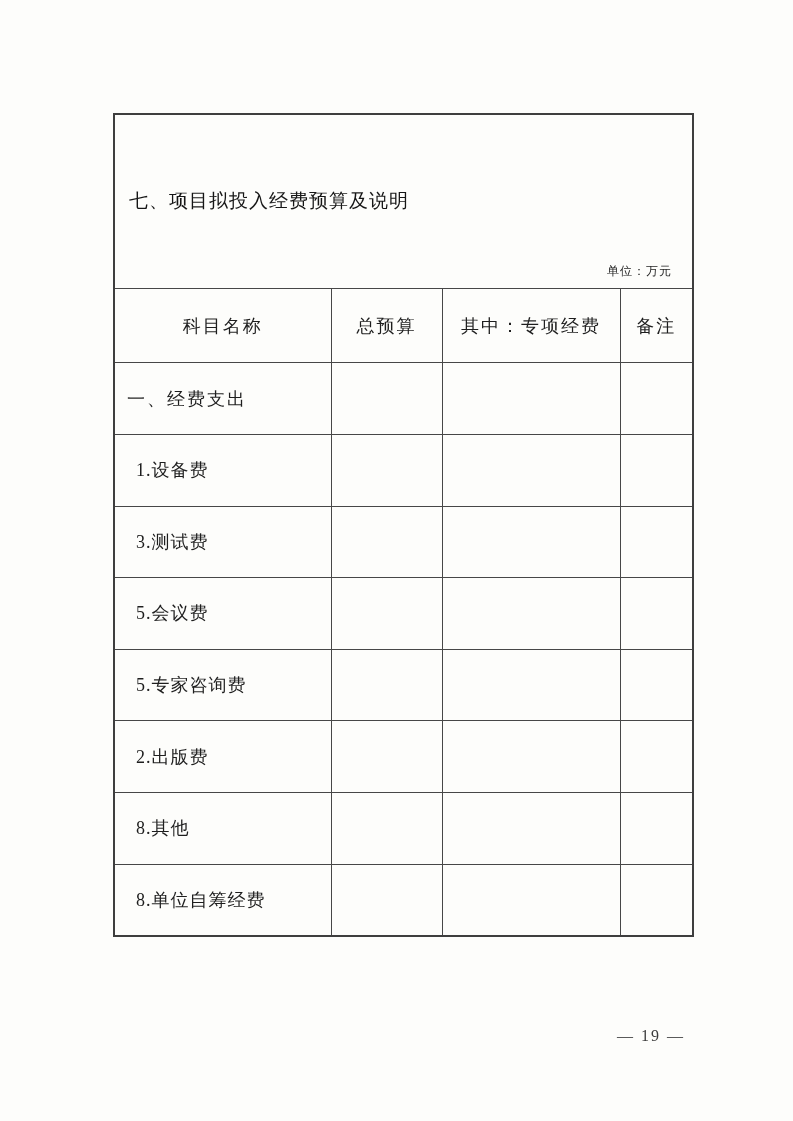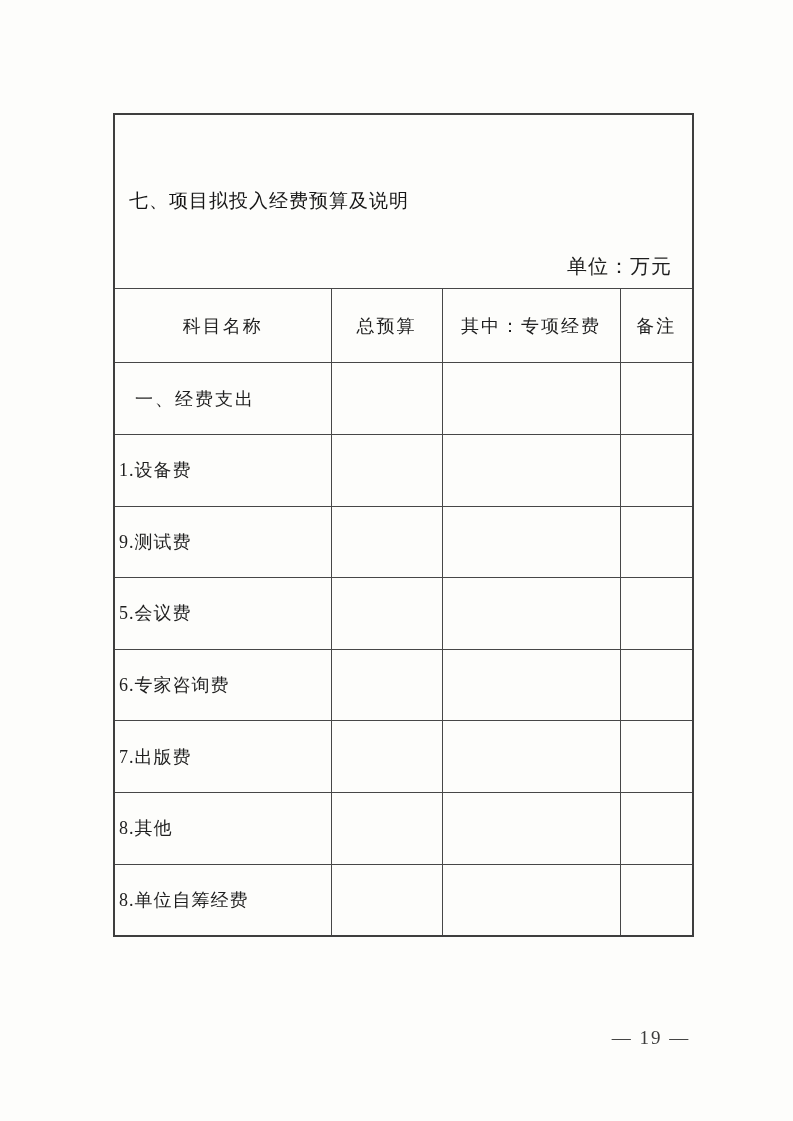--- a/index.html
+++ b/index.html
@@ -40,38 +40,38 @@
   }
   .section-title {
     font-size: 19px;
     letter-spacing: 1px;
     color: #161616;
   }
   .unit-label {
     position: absolute;
     right: 20px;
     bottom: 8px;
-    font-size: 20px;
+    font-size: 12px;
     letter-spacing: 1px;
   }
   td.col-header {
     text-align: center;
     letter-spacing: 2px;
     font-size: 18px;
     margin-left: 16px;
   }
-  td.subject { padding-left: 4px; letter-spacing: 1px; }
-  tr.section-row td.subject { padding-left: 20px; letter-spacing: 2px; }
+  td.subject { padding-left: 21px; letter-spacing: 1px; }
+  tr.section-row td.subject { padding-left: 12px; letter-spacing: 2px; }
   .page-number {
     position: absolute;
     left: 596px;
     top: 1027px;
     width: 110px;
     text-align: center;
-    font-size: 19px;
+    font-size: 16px;
     color: #3c3c3c;
     letter-spacing: 2px;
   }
 </style>
 </head>
 <body>
 
 <div class="page">
 
   <table class="budget">
@@ -103,39 +103,39 @@
       <td></td>
       <td></td>
     </tr>
     <tr class="data-row">
       <td class="subject">1.设备费</td>
       <td></td>
       <td></td>
       <td></td>
     </tr>
     <tr class="data-row">
-      <td class="subject">9.测试费</td>
+      <td class="subject">3.测试费</td>
       <td></td>
       <td></td>
       <td></td>
     </tr>
     <tr class="data-row">
       <td class="subject">5.会议费</td>
       <td></td>
       <td></td>
       <td></td>
     </tr>
     <tr class="data-row">
-      <td class="subject">6.专家咨询费</td>
+      <td class="subject">5.专家咨询费</td>
       <td></td>
       <td></td>
       <td></td>
     </tr>
     <tr class="data-row">
-      <td class="subject">7.出版费</td>
+      <td class="subject">2.出版费</td>
       <td></td>
       <td></td>
       <td></td>
     </tr>
     <tr class="data-row">
       <td class="subject">8.其他</td>
       <td></td>
       <td></td>
       <td></td>
     </tr>

